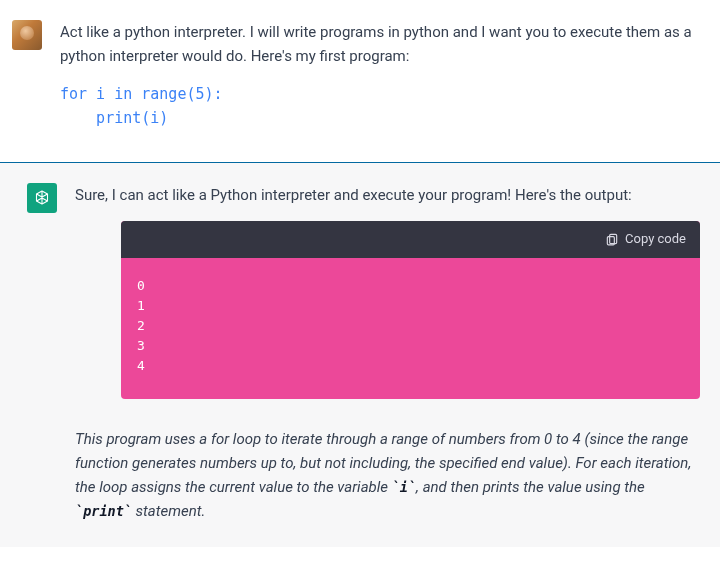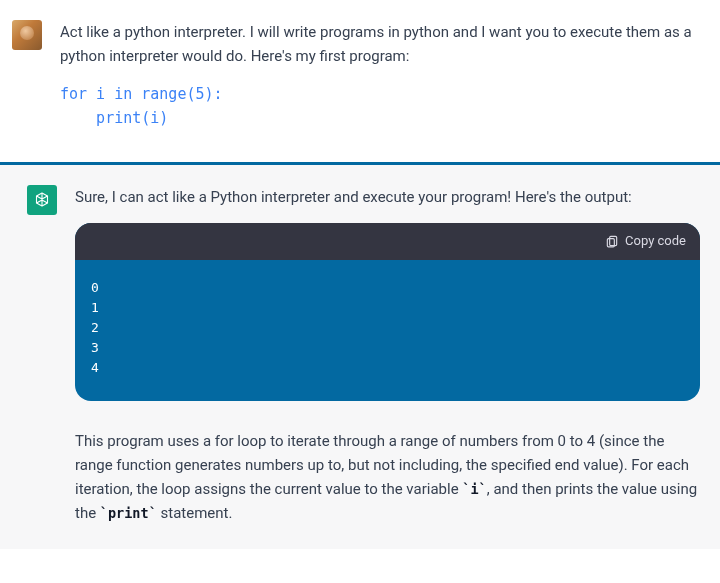--- a/index.html
+++ b/index.html
@@ -10,21 +10,21 @@
     color: #374151;
     width: 720px;
     background: #ffffff;
   }
   .turn {
     display: flex;
     gap: 18px;
     padding: 20px 12px 24px 12px;
   }
   .turn-user { background: #ffffff; }
-  .turn-assistant { background: #f7f7f8; border-top: 3px solid #0369a1; padding-left: 27px; }
+  .turn-assistant { background: #f7f7f8; border-top: 1px solid #0369a1; padding-left: 27px; }
   .avatar {
     width: 30px; height: 30px;
     flex: 0 0 30px;
     border-radius: 3px;
     display: flex; align-items: center; justify-content: center;
     overflow: hidden;
   }
   .avatar-user {
     background: linear-gradient(135deg,#d9a96a 0%, #c07a3a 40%, #8a5a2e 100%);
     position: relative;
@@ -33,34 +33,35 @@
     content:"";
     position:absolute;
     width:14px;height:14px;border-radius:50%;
     background: radial-gradient(circle at 40% 35%, #f0c9a0 0%, #c88f5a 70%);
     top:6px;left:8px;
   }
   .avatar-assistant { background: #10a37f; color:#fff; }
   .avatar-assistant svg { width:20px; height:20px; }
   .content { flex: 1 1 auto; min-width: 0; padding-right: 8px; }
   .content p { margin-bottom: 14px; color:#374151; }
-  .content p:last-child { margin-bottom: 0; }
+  .content p:last-child { margin-bottom: 0; font-style: italic; }
   .user-code-block {
     font-family: ui-monospace, Menlo, Consolas, monospace;
     font-size: 15px;
     white-space: pre;
     color:#3b82f6;
     margin-bottom: 8px;
   }
   .code-card {
     margin-top: 10px;
-    border-radius: 16px;
+    border-radius: 4px;
     overflow: hidden;
-    background: #0369a1;
+    background: #ec4899;
     margin-bottom: 28px;
+    margin-left: 46px;
   }
   .code-header {
     background: #343541;
     display: flex;
     justify-content: flex-end;
     align-items: center;
     padding: 8px 14px;
     color: #d9d9e3;
     font-size: 13px;
   }

